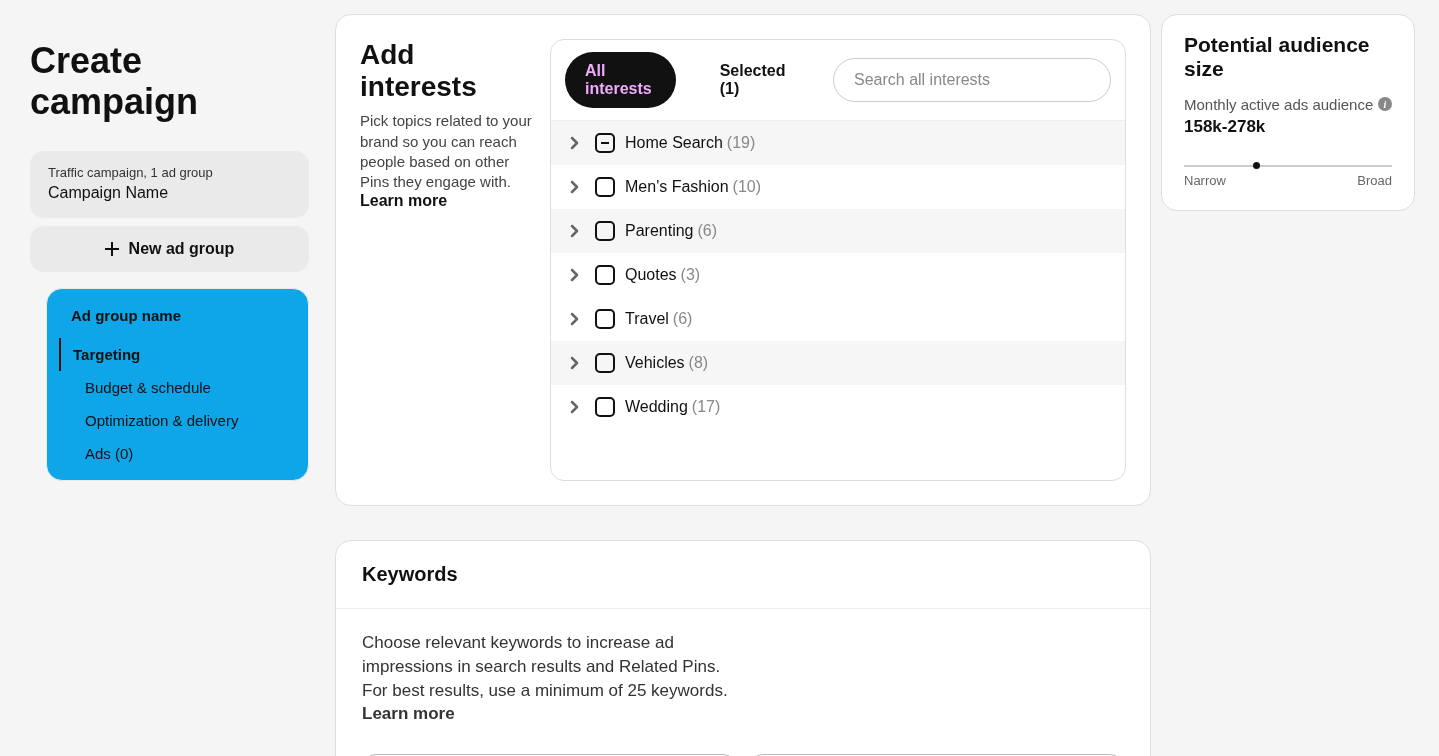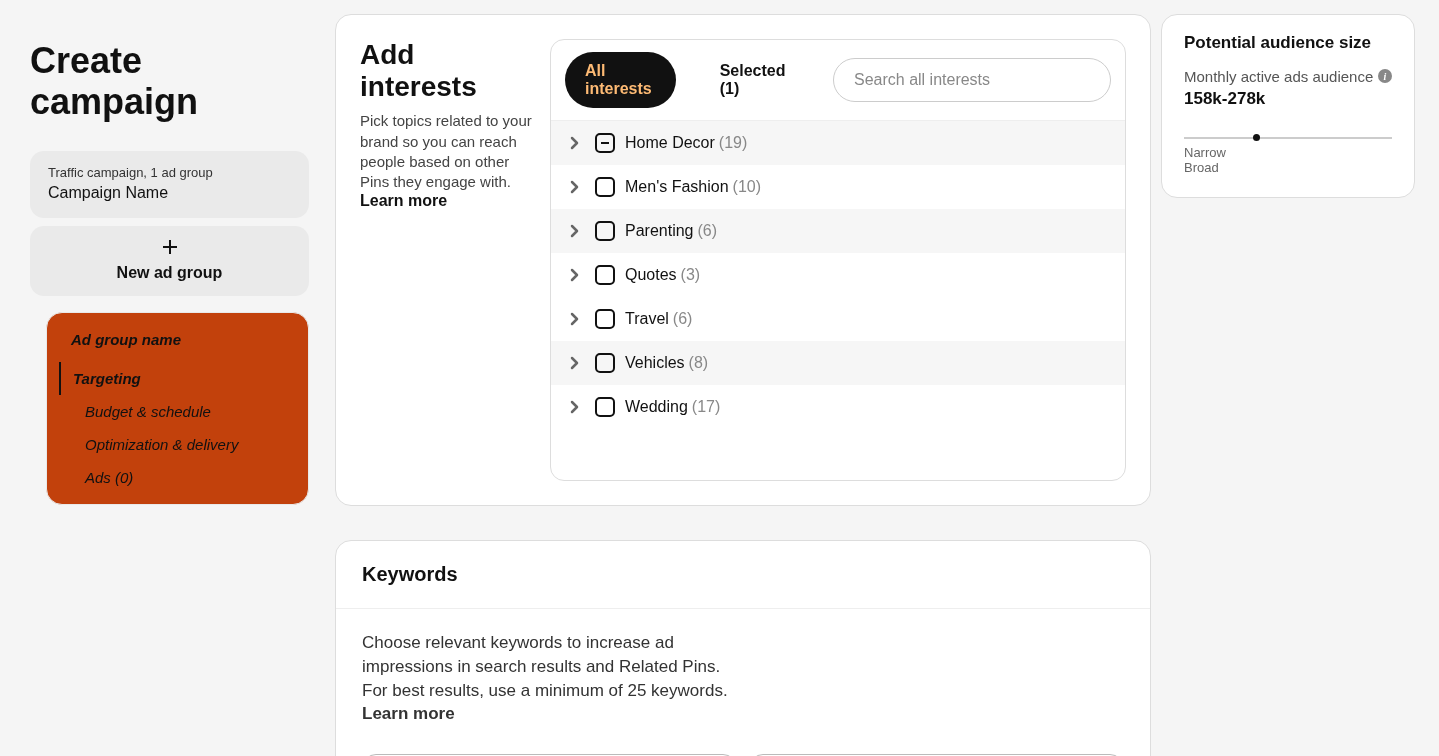--- a/index.html
+++ b/index.html
@@ -43,30 +43,28 @@
   background: #eaeaea;
   border-radius: 14px;
   padding: 14px 18px;
   display: flex;
   align-items: center;
   justify-content: center;
   gap: 10px;
   font-weight: 600;
   cursor: pointer;
   margin-bottom: 16px;
-  flex-direction: column;
 }
 .plus-icon svg { display: block; }
 .nav-card {
-  background: #c2410c;
+  background: #0ea5e9;
   border: 1px solid #e9e9e9;
   border-radius: 16px;
   padding: 18px 0 10px 0;
   margin-left: 16px;
-  font-style: italic;
 }
 .nav-header {
   font-weight: 700;
   font-size: 15px;
   padding: 0 24px 14px 24px;
 }
 .nav-item {
   padding: 8px 24px;
   font-size: 15px;
   color: #111;
@@ -129,21 +127,21 @@
   padding: 12px 14px;
   gap: 24px;
 }
 .tab {
   padding: 10px 20px;
   border-radius: 999px;
   font-weight: 600;
   cursor: pointer;
   font-size: 16px;
 }
-.tab.active { background: #111; color: #fdba74; }
+.tab.active { background: #111; color: #f0abfc; }
 .search-wrap { margin-left: auto; }
 .search-input {
   border: 1px solid #ccc;
   border-radius: 999px;
   padding: 12px 20px;
   font-size: 16px;
   width: 278px;
   outline: none;
   color: #111;
 }
@@ -218,21 +216,21 @@
   flex-shrink: 0;
 }
 .audience-card {
   background: #fff;
   border: 1px solid #ddd;
   border-radius: 16px;
   padding: 18px 22px 22px 22px;
 }
 .audience-title {
   font-weight: 700;
-  font-size: 17px;
+  font-size: 21px;
   margin-bottom: 14px;
 }
 .audience-row { display: flex; align-items: flex-start; justify-content: space-between; }
 .audience-sub {
   font-size: 15px;
   color: #555;
   line-height: 1.35;
 }
 .audience-value {
   font-weight: 700;
@@ -267,21 +265,20 @@
   border-radius: 50%;
   position: absolute;
   top: -3px;
   left: 33%;
 }
 .slider-labels {
   display: flex;
   justify-content: space-between;
   font-size: 13px;
   color: #666;
-  flex-direction: column;
 }
 </style>
 </head>
 <body>
 
 <div class="sidebar">
   <h1 class="page-title">Create campaign</h1>
 
   <div class="campaign-card">
     <div class="campaign-meta">Traffic campaign, 1 ad group</div>
@@ -325,21 +322,21 @@
       </div>
 
       <div class="interest-list">
         <div class="interest-item alt">
           <span class="chevron">
               <svg width="10" height="14" viewBox="0 0 10 14">
                 <path d="M2 2l5 5-5 5" stroke="#666" stroke-width="2.5" fill="none" stroke-linecap="round" stroke-linejoin="round"></path>
               </svg>
             </span>
           <span class="checkbox partial"></span>
-          <span class="interest-label"><span>Home Decor</span><span class="interest-count">(19)</span></span>
+          <span class="interest-label"><span>Home Search</span><span class="interest-count">(19)</span></span>
         </div>
         <div class="interest-item">
           <span class="chevron">
               <svg width="10" height="14" viewBox="0 0 10 14">
                 <path d="M2 2l5 5-5 5" stroke="#666" stroke-width="2.5" fill="none" stroke-linecap="round" stroke-linejoin="round"></path>
               </svg>
             </span>
           <span class="checkbox"></span>
           <span class="interest-label"><span>Men's Fashion</span><span class="interest-count">(10)</span></span>
         </div>

